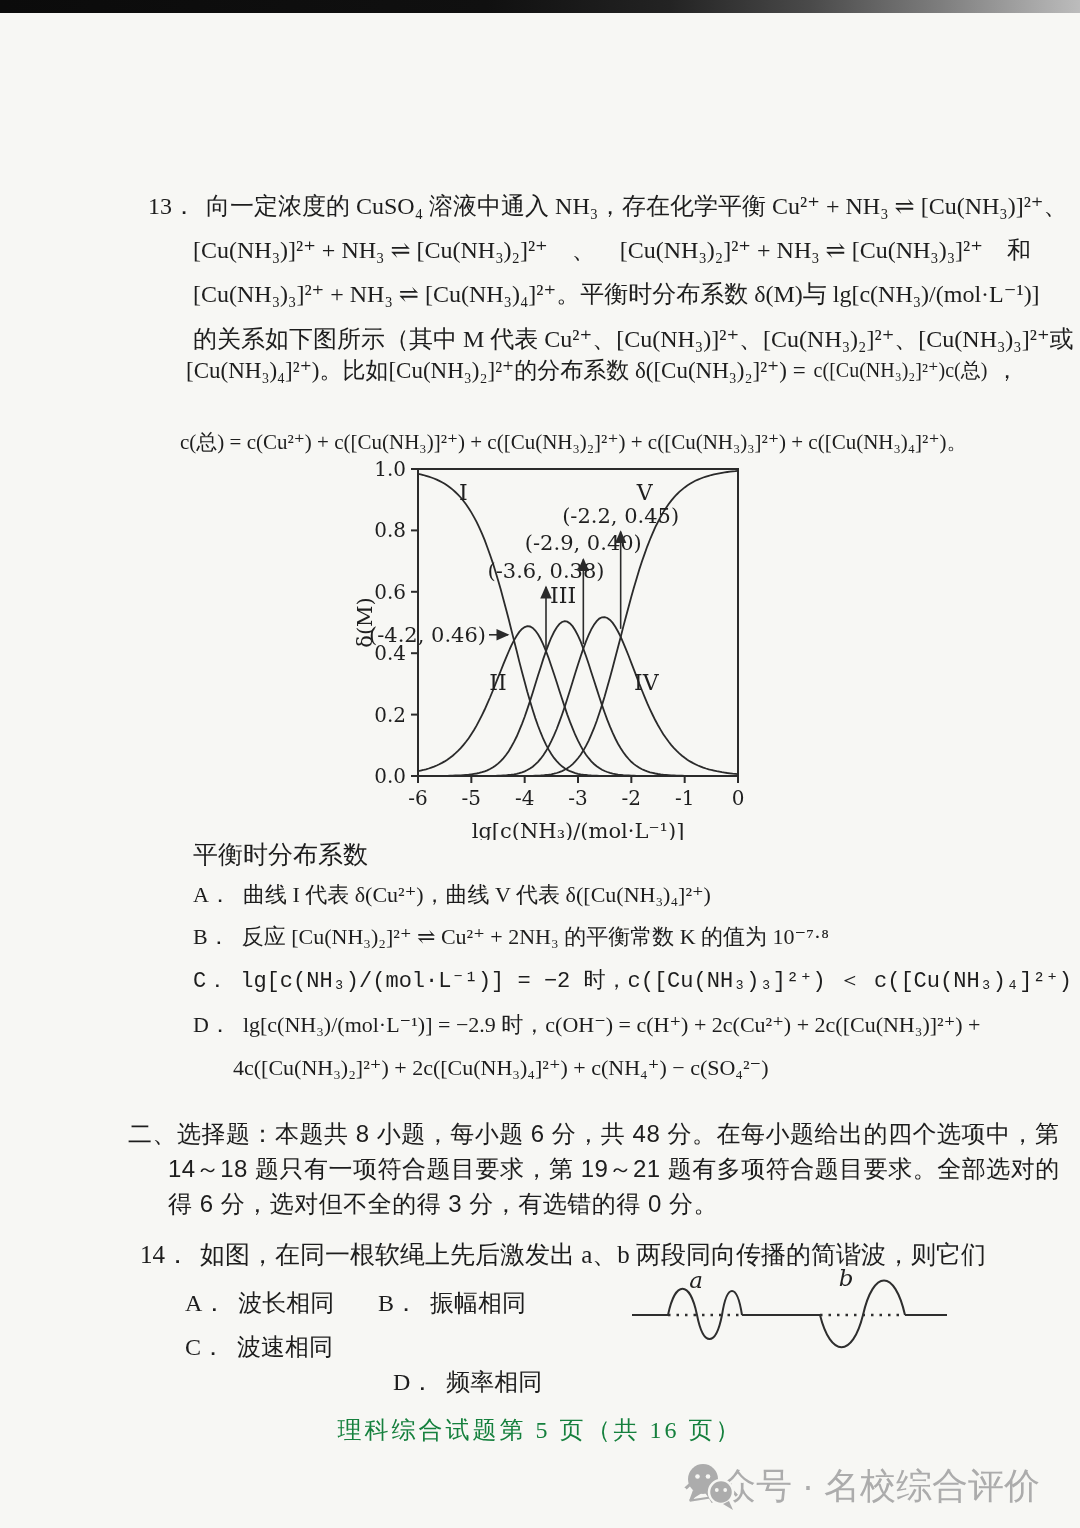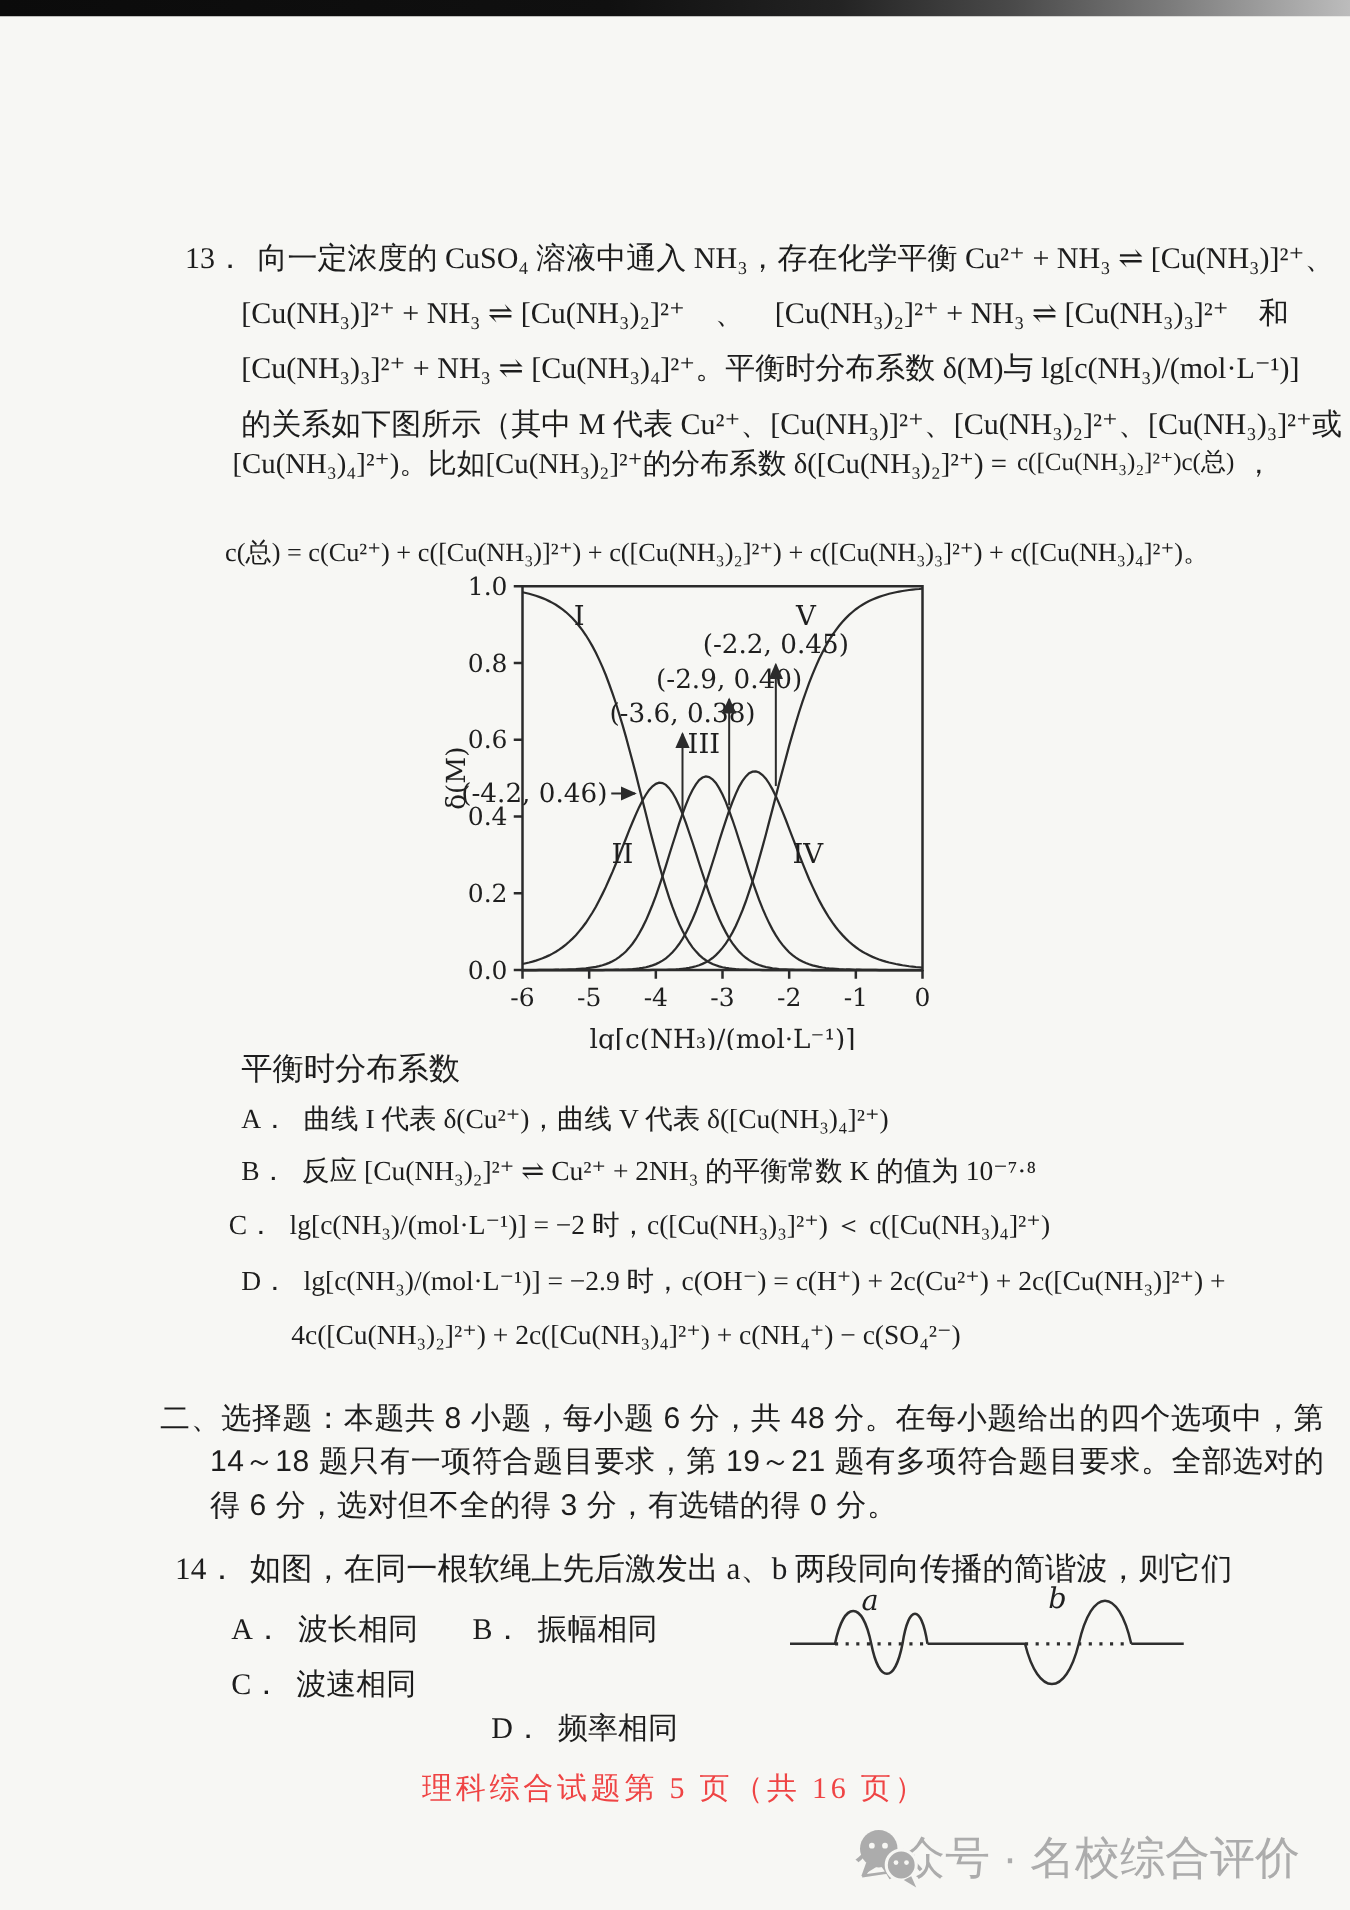--- a/index.html
+++ b/index.html
@@ -8,21 +8,21 @@
   .topbar{position:absolute;top:0;left:0;width:100%;height:13px;
         background:linear-gradient(90deg,#0b0b0b 0%,#101010 45%,#232323 62%,#4a4a4a 75%,#7d7d7d 87%,#a9a9a9 96%,#bcbcbc 100%);}
   .tl{position:absolute;white-space:nowrap;}
   .f24{font-size:24px;} .f25{font-size:25px;} .f22{font-size:22px;} .f21{font-size:21px;} .f23{font-size:23px;}
   .qnum{padding-right:10px;}
   .optlab{padding-right:12px;}
   .fracline{display:flex;align-items:center;}
   .frac{display:inline-flex;flex-direction:row;align-items:center;font-size:20px;line-height:1.25;margin:0 8px;}
   .frac .bar{align-self:stretch;border-top:2px solid #1d1d1d;margin:2px 0;}
   .sec2{font-family:"Liberation Sans","DejaVu Sans",sans-serif;font-weight:400;font-size:24px;letter-spacing:0.5px;}
-  .footer{position:absolute;left:50%;transform:translateX(-50%);top:1414px;font-size:24px;color:#ef4444;letter-spacing:3px;white-space:nowrap;}
+  .footer{position:absolute;left:50%;transform:translateX(-50%);top:1414px;font-size:24px;color:#15803d;letter-spacing:3px;white-space:nowrap;}
   .watermark{position:absolute;left:684px;top:1462px;display:flex;align-items:center;gap:12px;color:#acacac;
         font-family:"Liberation Sans","DejaVu Sans",sans-serif;font-size:36px;white-space:nowrap;}
   .ctick{font:20px "DejaVu Serif",serif;fill:#1f1f1f;}
   .caxis{font:21px "DejaVu Serif",serif;fill:#1f1f1f;}
   .cser{font:22px "DejaVu Serif",serif;fill:#1f1f1f;}
   .cann{font:21px "DejaVu Serif",serif;fill:#1f1f1f;}
   .wlab{font:italic 23px "DejaVu Serif",serif;fill:#1f1f1f;}
   svg{position:absolute;}
 </style>
 </head>
@@ -105,21 +105,21 @@
       </g>
   </svg>
 
   <div class="tl f25" style="left:193px;top:838px;">平衡时分布系数</div>
   <div class="tl f22" style="left:193px;top:880px;">
     <span class="optlab">A．</span><span>曲线 I 代表 δ(Cu²⁺)，曲线 V 代表 δ([Cu(NH₃)₄]²⁺)</span>
   </div>
   <div class="tl f22" style="left:193px;top:922px;">
     <span class="optlab">B．</span><span>反应 [Cu(NH₃)₂]²⁺ ⇌ Cu²⁺ + 2NH₃ 的平衡常数 K 的值为 10⁻⁷·⁸</span>
   </div>
-  <div class="tl f22" style="left:183px;top:965px;">
+  <div class="tl f22" style="left:193px;top:965px;font-family:Liberation Mono, monospace;">
     <span class="optlab">C．</span><span>lg[c(NH₃)/(mol·L⁻¹)] = −2 时，c([Cu(NH₃)₃]²⁺) ＜ c([Cu(NH₃)₄]²⁺)</span>
   </div>
   <div class="tl f22" style="left:193px;top:1010px;">
     <span class="optlab">D．</span><span>lg[c(NH₃)/(mol·L⁻¹)] = −2.9 时，c(OH⁻) = c(H⁺) + 2c(Cu²⁺) + 2c([Cu(NH₃)]²⁺) +</span>
   </div>
   <div class="tl f22" style="left:233px;top:1055px;">4c([Cu(NH₃)₂]²⁺) + 2c([Cu(NH₃)₄]²⁺) + c(NH₄⁺) − c(SO₄²⁻)</div>
 
   <div class="tl sec2" style="left:128px;top:1118px;">二、选择题：本题共 8 小题，每小题 6 分，共 48 分。在每小题给出的四个选项中，第</div>
   <div class="tl sec2" style="left:168px;top:1153px;">14～18 题只有一项符合题目要求，第 19～21 题有多项符合题目要求。全部选对的</div>
   <div class="tl sec2" style="left:168px;top:1188px;">得 6 分，选对但不全的得 3 分，有选错的得 0 分。</div>

